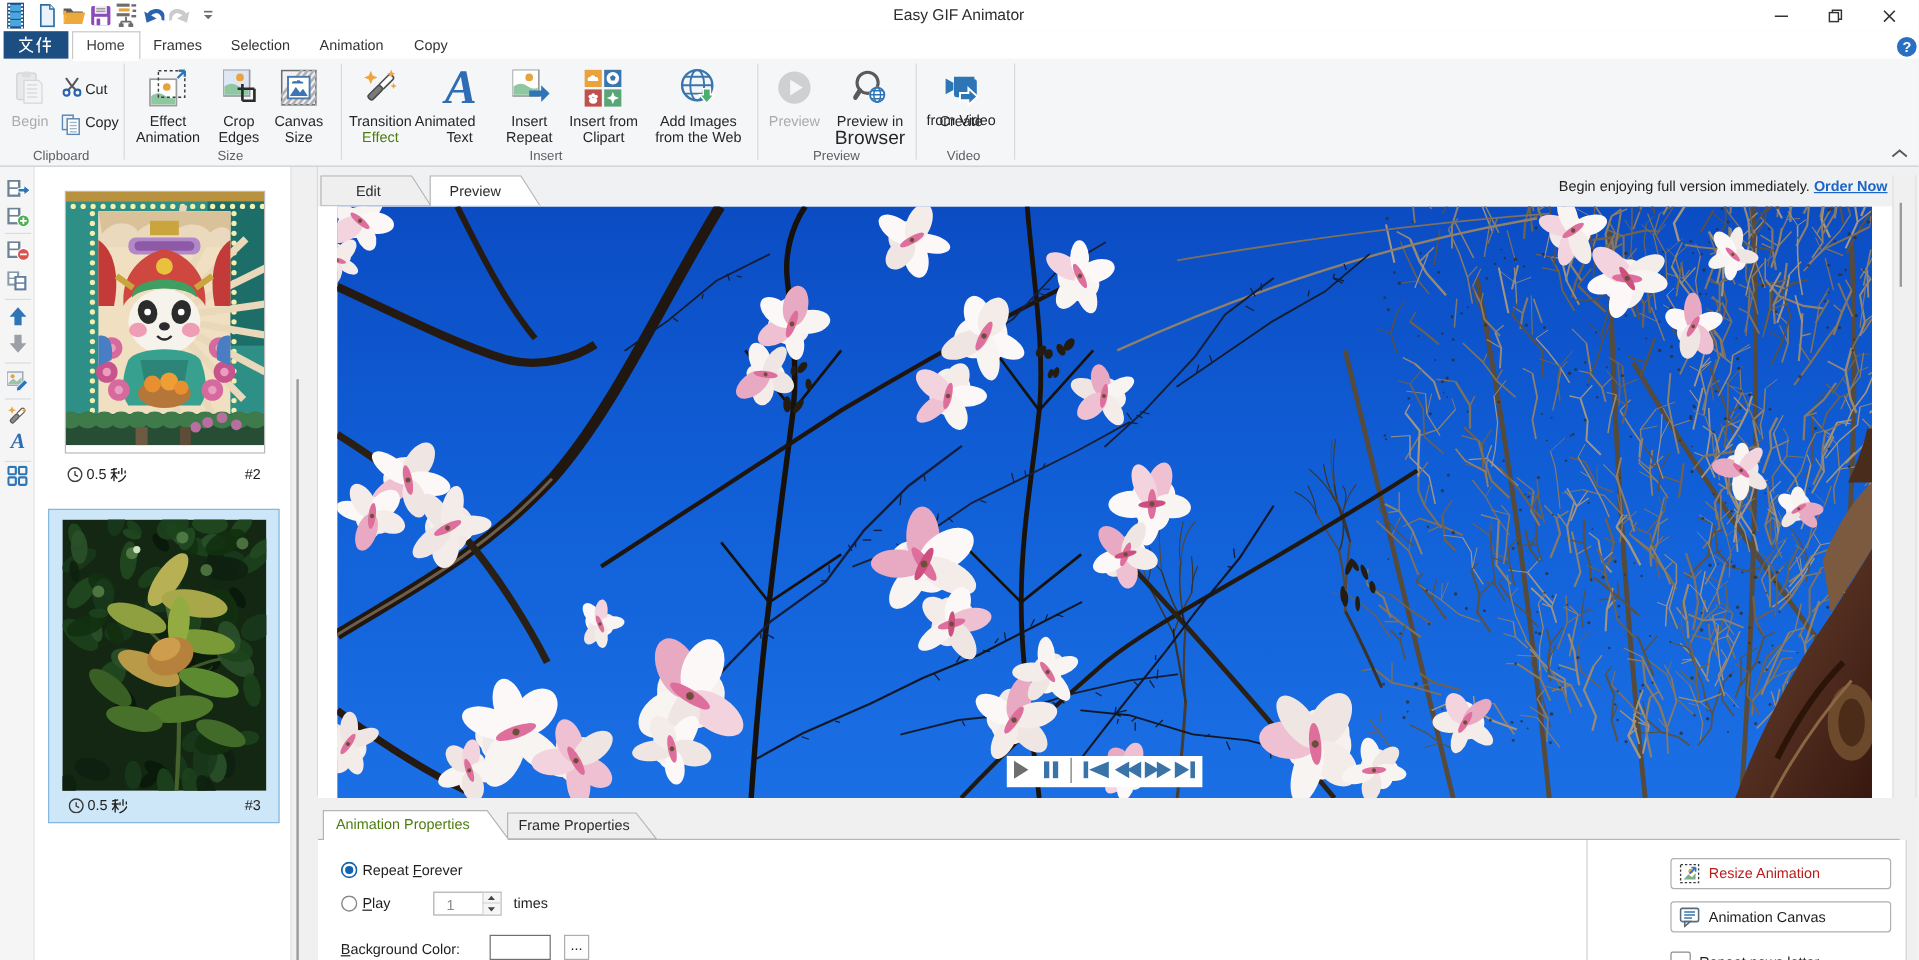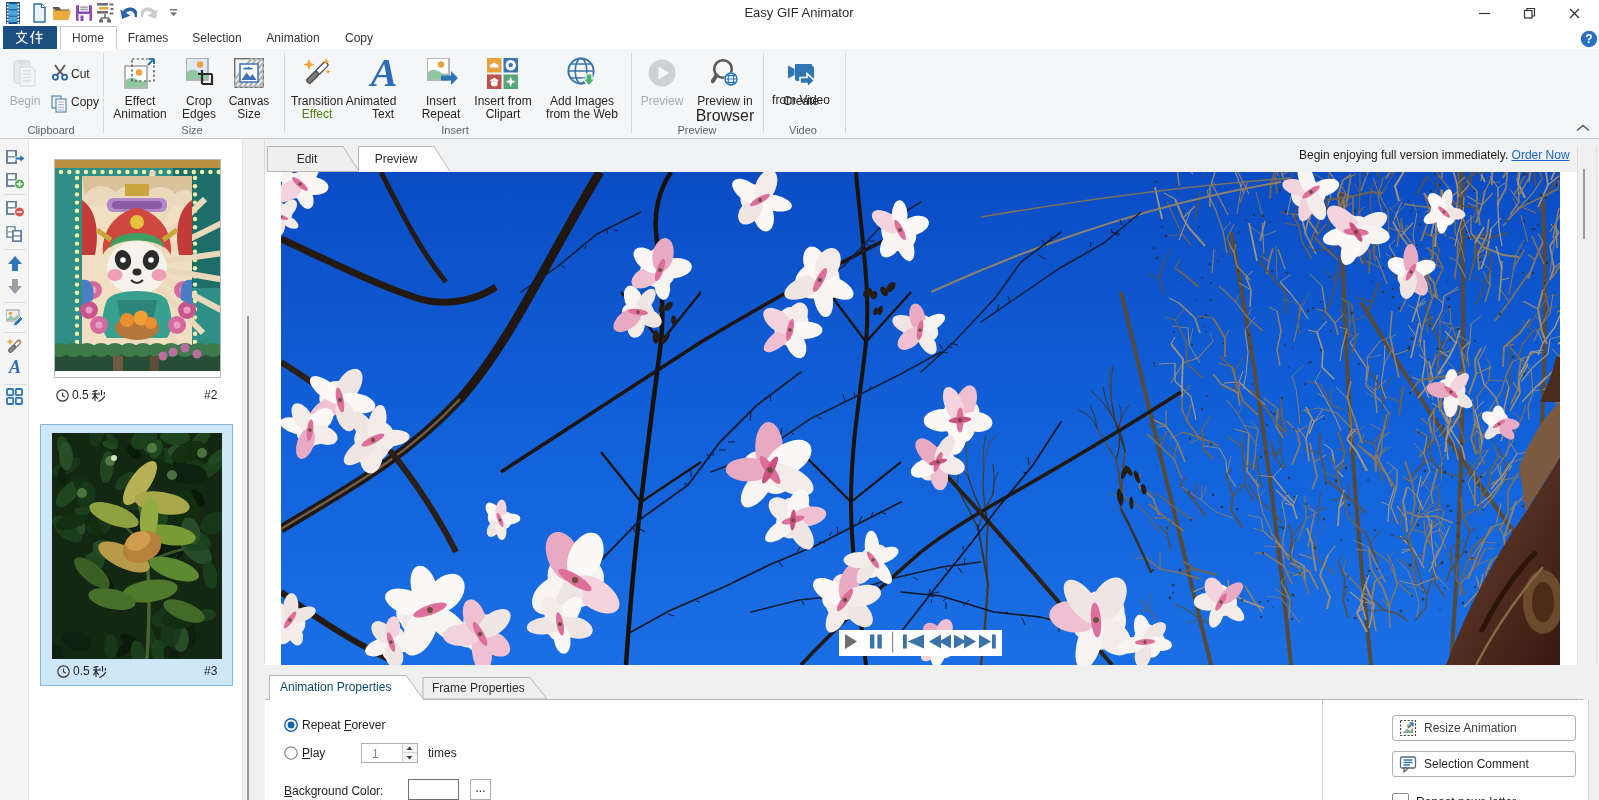--- a/index.html
+++ b/index.html
@@ -609,21 +609,21 @@
 <div class="ab tt" style="left:204px;top:664px;font-size:12px;color:#1e1e1e">#3</div>
 <div class="ab " style="left:265px;top:139px;width:1334px;height:33px;background:#f0f1f2"></div>
 <div class="ab " style="left:264px;top:139px;width:1px;height:524px;background:#dadada"></div>
 <svg class="ab" style="left:265px;top:146px;" width="200" height="26" viewBox="0 0 200 26">
     <path d="M2.5 0.5 L78 0.5 L94 25.5 L2.5 25.5 Z" fill="#efefef" stroke="#b5b5b5"></path>
     <path d="M93.5 0.5 L169 0.5 L185 25.5 L93.5 25.5 Z" fill="#ffffff" stroke="#b5b5b5"></path>
     <path d="M94 25.5 L185 25.5" stroke="#ffffff"></path>
   </svg>
 <div class="ab tt" style="left:307px;top:152px;transform:translateX(-50%);font-size:12px;color:#2b2b2b">Edit</div>
 <div class="ab tt" style="left:396px;top:152px;transform:translateX(-50%);font-size:12px;color:#2b2b2b">Preview</div>
-<div class="ab tt" style="left:1299px;top:148px;font-size:12px;color:#1e1e1e">Begin enjoying full version immediately. <span style="color:#1b64c8;font-weight:normal;text-decoration:underline">Order Now</span></div>
+<div class="ab tt" style="left:1299px;top:148px;font-size:12px;color:#1e1e1e">Begin enjoying full version immediately. <span style="color:#1b64c8;font-weight:bold;text-decoration:underline">Order Now</span></div>
 <div class="ab " style="left:265px;top:172px;width:1312px;height:493px;background:#ffffff"></div>
 <svg class="ab" style="left:281px;top:172px;" width="1279" height="493" viewBox="0 0 1279 493">
     <defs>
       <linearGradient id="sky" x1="0" y1="0" x2="0" y2="1">
         <stop offset="0" stop-color="#0b4cc3"></stop>
         <stop offset="0.5" stop-color="#1160d8"></stop>
         <stop offset="1" stop-color="#1b6fe4"></stop>
       </linearGradient>
       <linearGradient id="roof" x1="0" y1="0" x2="1" y2="1">
         <stop offset="0" stop-color="#6b4430"></stop>
@@ -2521,21 +2521,21 @@
 <div class="ab " style="left:265px;top:665px;width:1334px;height:35px;background:#f0f0f0"></div>
 <div class="ab " style="left:265px;top:700px;width:1324px;height:100px;background:#ffffff"></div>
 <div class="ab " style="left:265px;top:699px;width:1318px;height:1px;background:#b5b5b5"></div>
 <div class="ab " style="left:1322px;top:700px;width:1px;height:100px;background:#d0d0d0"></div>
 <div class="ab " style="left:1588px;top:700px;width:1px;height:100px;background:#d0d0d0"></div>
 <svg class="ab" style="left:265px;top:675px;" width="300" height="25" viewBox="0 0 300 25">
     <path d="M4.5 0.5 L141 0.5 L159 24.8 L4.5 24.8 Z" fill="#ffffff" stroke="#b5b5b5"></path>
     <path d="M158 2.5 L265 2.5 L282 24 L158 24 Z" fill="#efefef" stroke="#b5b5b5"></path>
     <path d="M5 24.8 L158 24.8" stroke="#ffffff" stroke-width="1.6"></path>
   </svg>
-<div class="ab tt" style="left:280px;top:680px;font-size:12px;color:#0c4a6e">Animation Properties</div>
+<div class="ab tt" style="left:280px;top:680px;font-size:12px;color:#4d7c0f">Animation Properties</div>
 <div class="ab tt" style="left:432px;top:681px;font-size:12px;color:#2b2b2b">Frame Properties</div>
 <svg class="ab" style="left:284px;top:718px;" width="14" height="14" viewBox="0 0 14 14">
     <circle cx="7" cy="7" r="6.2" fill="#fff" stroke="#1464ac" stroke-width="1.4"></circle>
     <circle cx="7" cy="7" r="3.4" fill="#1464ac"></circle>
   </svg>
 <div class="ab tt" style="left:302px;top:718px;font-size:12px;color:#1e1e1e">Repeat <span style="text-decoration:underline">F</span>orever</div>
 <svg class="ab" style="left:284px;top:746px;" width="14" height="14" viewBox="0 0 14 14">
     <circle cx="7" cy="7" r="6.2" fill="#fff" stroke="#8a8a8a" stroke-width="1.2"></circle>
   </svg>
 <div class="ab tt" style="left:302px;top:746px;font-size:12px;color:#1e1e1e"><span style="text-decoration:underline">P</span>lay</div>
@@ -2551,21 +2551,21 @@
 <div class="ab tt" style="left:284px;top:784px;font-size:12px;color:#1e1e1e"><span style="text-decoration:underline">B</span>ackground Color:</div>
 <div class="ab " style="left:408px;top:779px;width:51px;height:21px;background:#ffffff;border:1px solid #707070"></div>
 <div class="ab " style="left:470px;top:779px;width:21px;height:21px;background:#fdfdfd;border:1px solid #adadad;text-align:center"><span style="font-size:12px;position:relative;top:1px">...</span></div>
 <div class="ab " style="left:1392px;top:715px;width:184px;height:26px;background:#ffffff;border:1px solid #b0b0b0;border-radius:3px"></div>
 <svg class="ab" style="left:1399px;top:719px;" width="18" height="18" viewBox="0 0 18 18">
     <rect x="1.5" y="1.5" width="15" height="15" fill="#fff" stroke="#3c3c3c" stroke-width="1.1" stroke-dasharray="2 1.6"></rect>
     <path d="M4 14 L8 9.5 L11 12 L14 8.5 L14 14 Z" fill="#7fb08a"></path>
     <circle cx="10" cy="7" r="2" fill="#e8a33d"></circle>
     <path d="M9 9 L14 4 M14 4 L14 7.5 M14 4 L10.5 4" stroke="#2e75b6" stroke-width="1.4" fill="none"></path>
   </svg>
-<div class="ab tt" style="left:1424px;top:721px;font-size:12px;color:#404040">Resize Animation</div>
+<div class="ab tt" style="left:1424px;top:721px;font-size:12px;color:#b91c1c">Resize Animation</div>
 <div class="ab " style="left:1392px;top:751px;width:184px;height:26px;background:#ffffff;border:1px solid #b0b0b0;border-radius:3px"></div>
 <svg class="ab" style="left:1399px;top:755px;" width="18" height="18" viewBox="0 0 18 18">
     <rect x="1.5" y="2" width="15" height="11" rx="1.5" fill="#fff" stroke="#5a6b7a" stroke-width="1.3"></rect>
     <path d="M5 13 L5 17 L9.5 13 Z" fill="#fff" stroke="#5a6b7a" stroke-width="1.3"></path>
     <path d="M4.5 5 L13.5 5 M4.5 7.5 L13.5 7.5 M4.5 10 L11 10" stroke="#3a76ad" stroke-width="1.4"></path>
   </svg>
-<div class="ab tt" style="left:1424px;top:757px;font-size:12px;color:#1e1e1e">Selection Comment</div>
+<div class="ab tt" style="left:1424px;top:757px;font-size:12px;color:#1e1e1e">Animation Canvas</div>
 <div class="ab " style="left:1392px;top:793px;width:17px;height:17px;background:#ffffff;border:1px solid #8a8a8a;border-radius:2px"></div>
 <div class="ab tt" style="left:1416px;top:795px;font-size:12px;color:#1e1e1e">Repeat news letter</div>
 </body></html>

